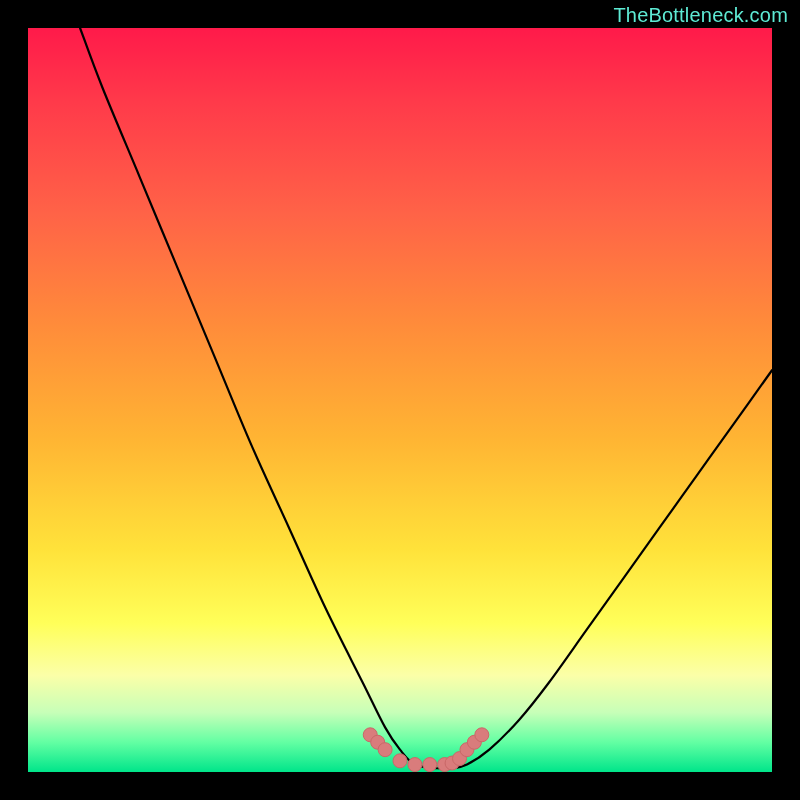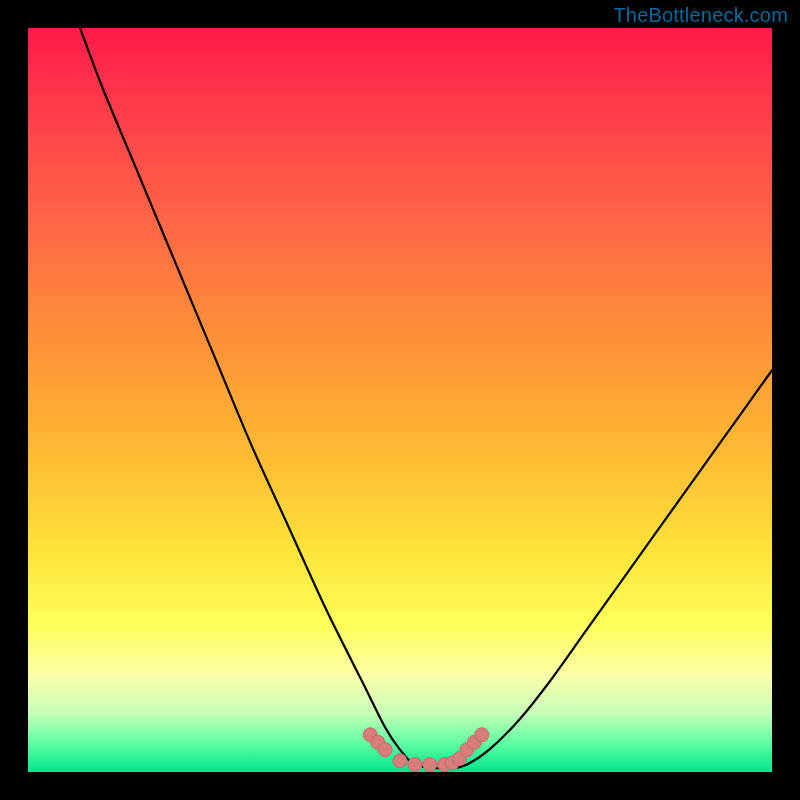--- a/index.html
+++ b/index.html
@@ -14,21 +14,21 @@
   .frame {
     position: relative;
     width: 800px;
     height: 800px;
     background: #000;
   }
   .watermark {
     position: absolute;
     top: 4px;
     right: 12px;
-    color: #0369a1;
+    color: #5eead4;
     font-size: 20px;
     font-weight: 400;
     letter-spacing: 0.2px;
     z-index: 5;
   }
   .plot {
     position: absolute;
     left: 28px;
     top: 28px;
     width: 744px;

